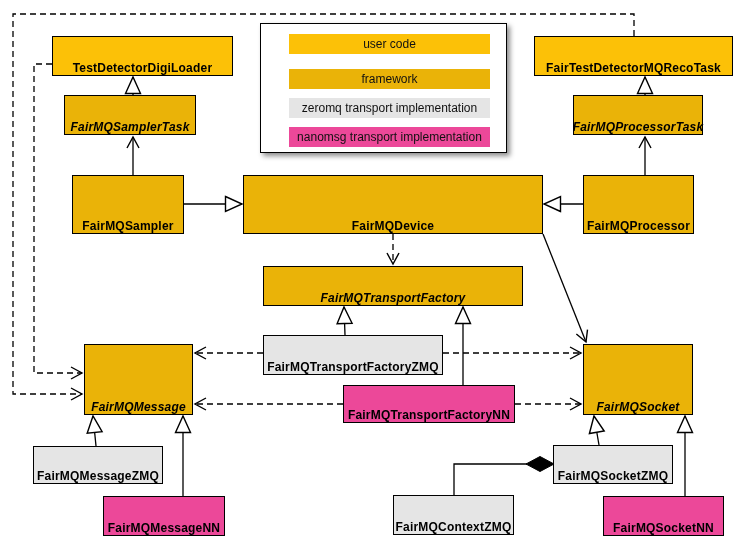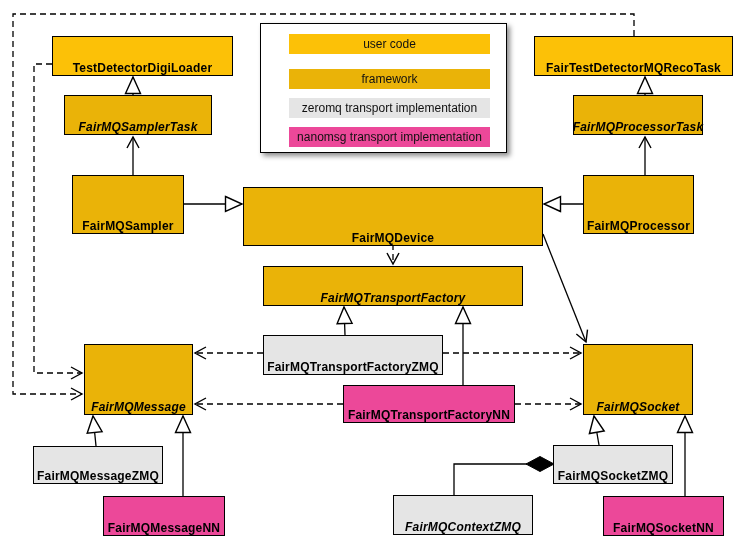--- a/index.html
+++ b/index.html
@@ -15,33 +15,33 @@
   }
   .node.abstract .nl{font-style:italic;}
   .c-user{background:#FCC107;}
   .c-fw{background:#eab308;}
   .c-zmq{background:#e5e5e5;}
   .c-nn{background:#ec4899;}
 
   
   #n-digiloader   {left:52px;  top:36px;  width:181px; height:40px;}
   #n-recotask     {left:534px; top:36px;  width:199px; height:40px;}
-  #n-samplertask  {left:64px;  top:95px;  width:148px; height:40px;}
+  #n-samplertask  {left:64px;  top:95px;  width:132px; height:40px;}
   #n-processortask{left:573px; top:95px;  width:130px; height:40px;}
   #n-sampler      {left:72px;  top:175px; width:112px; height:59px;}
-  #n-device       {left:243px; top:175px; width:300px; height:59px;margin-top:12px;}
+  #n-device       {left:243px; top:175px; width:300px; height:59px;}
   #n-processor    {left:583px; top:175px; width:111px; height:59px;}
   #n-factory      {left:263px; top:266px; width:260px; height:40px;}
   #n-factzmq      {left:263px; top:335px; width:180px; height:40px;}
   #n-factnn       {left:343px; top:385px; width:172px; height:38px;}
   #n-message      {left:84px;  top:344px; width:109px; height:71px;}
   #n-socket       {left:583px; top:344px; width:110px; height:71px;}
   #n-msgzmq       {left:33px;  top:446px; width:130px; height:38px;}
   #n-msgnn        {left:103px; top:496px; width:122px; height:40px;}
-  #n-ctxzmq       {left:393px; top:495px; width:140px; height:40px;font-style:italic;}
+  #n-ctxzmq       {left:393px; top:495px; width:121px; height:40px;}
   #n-sockzmq      {left:553px; top:445px; width:120px; height:39px;}
   #n-socknn       {left:603px; top:496px; width:121px; height:40px;}
 
   .legend{
     position:absolute;left:260px;top:23px;width:247px;height:130px;
     background:#fff;border:1.5px solid #000;box-sizing:border-box;
     box-shadow:3px 3px 5px rgba(0,0,0,.45);
     display:flex;flex-direction:column;padding-left:12px;
   }
   .legend-row{

